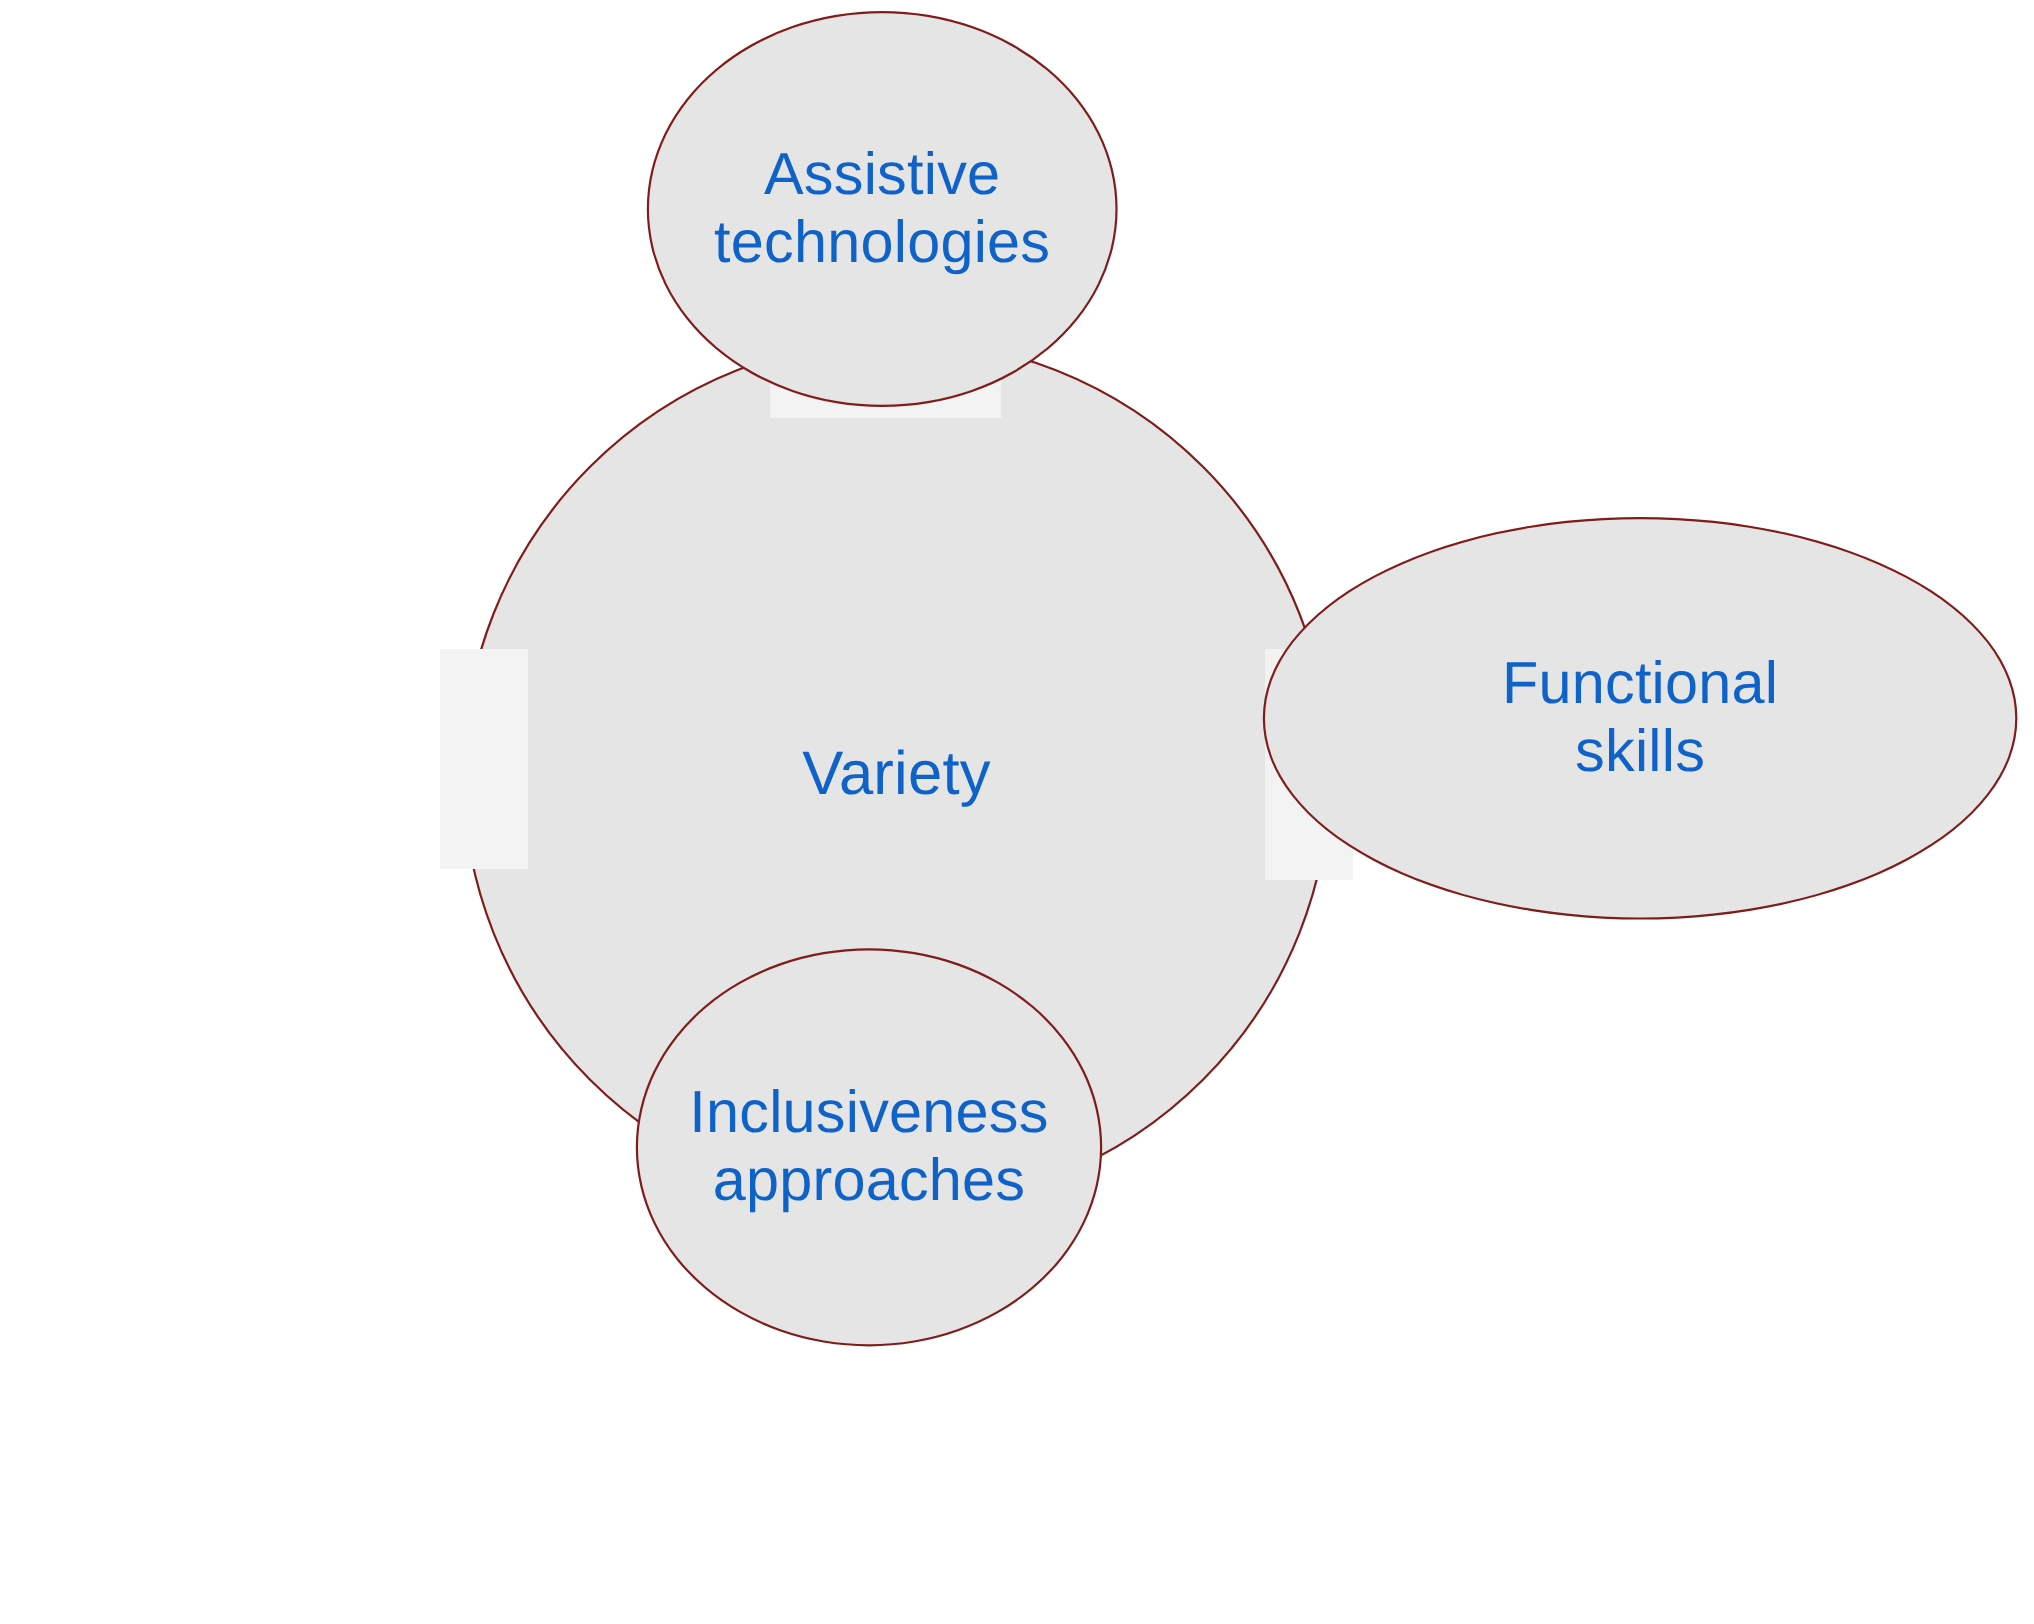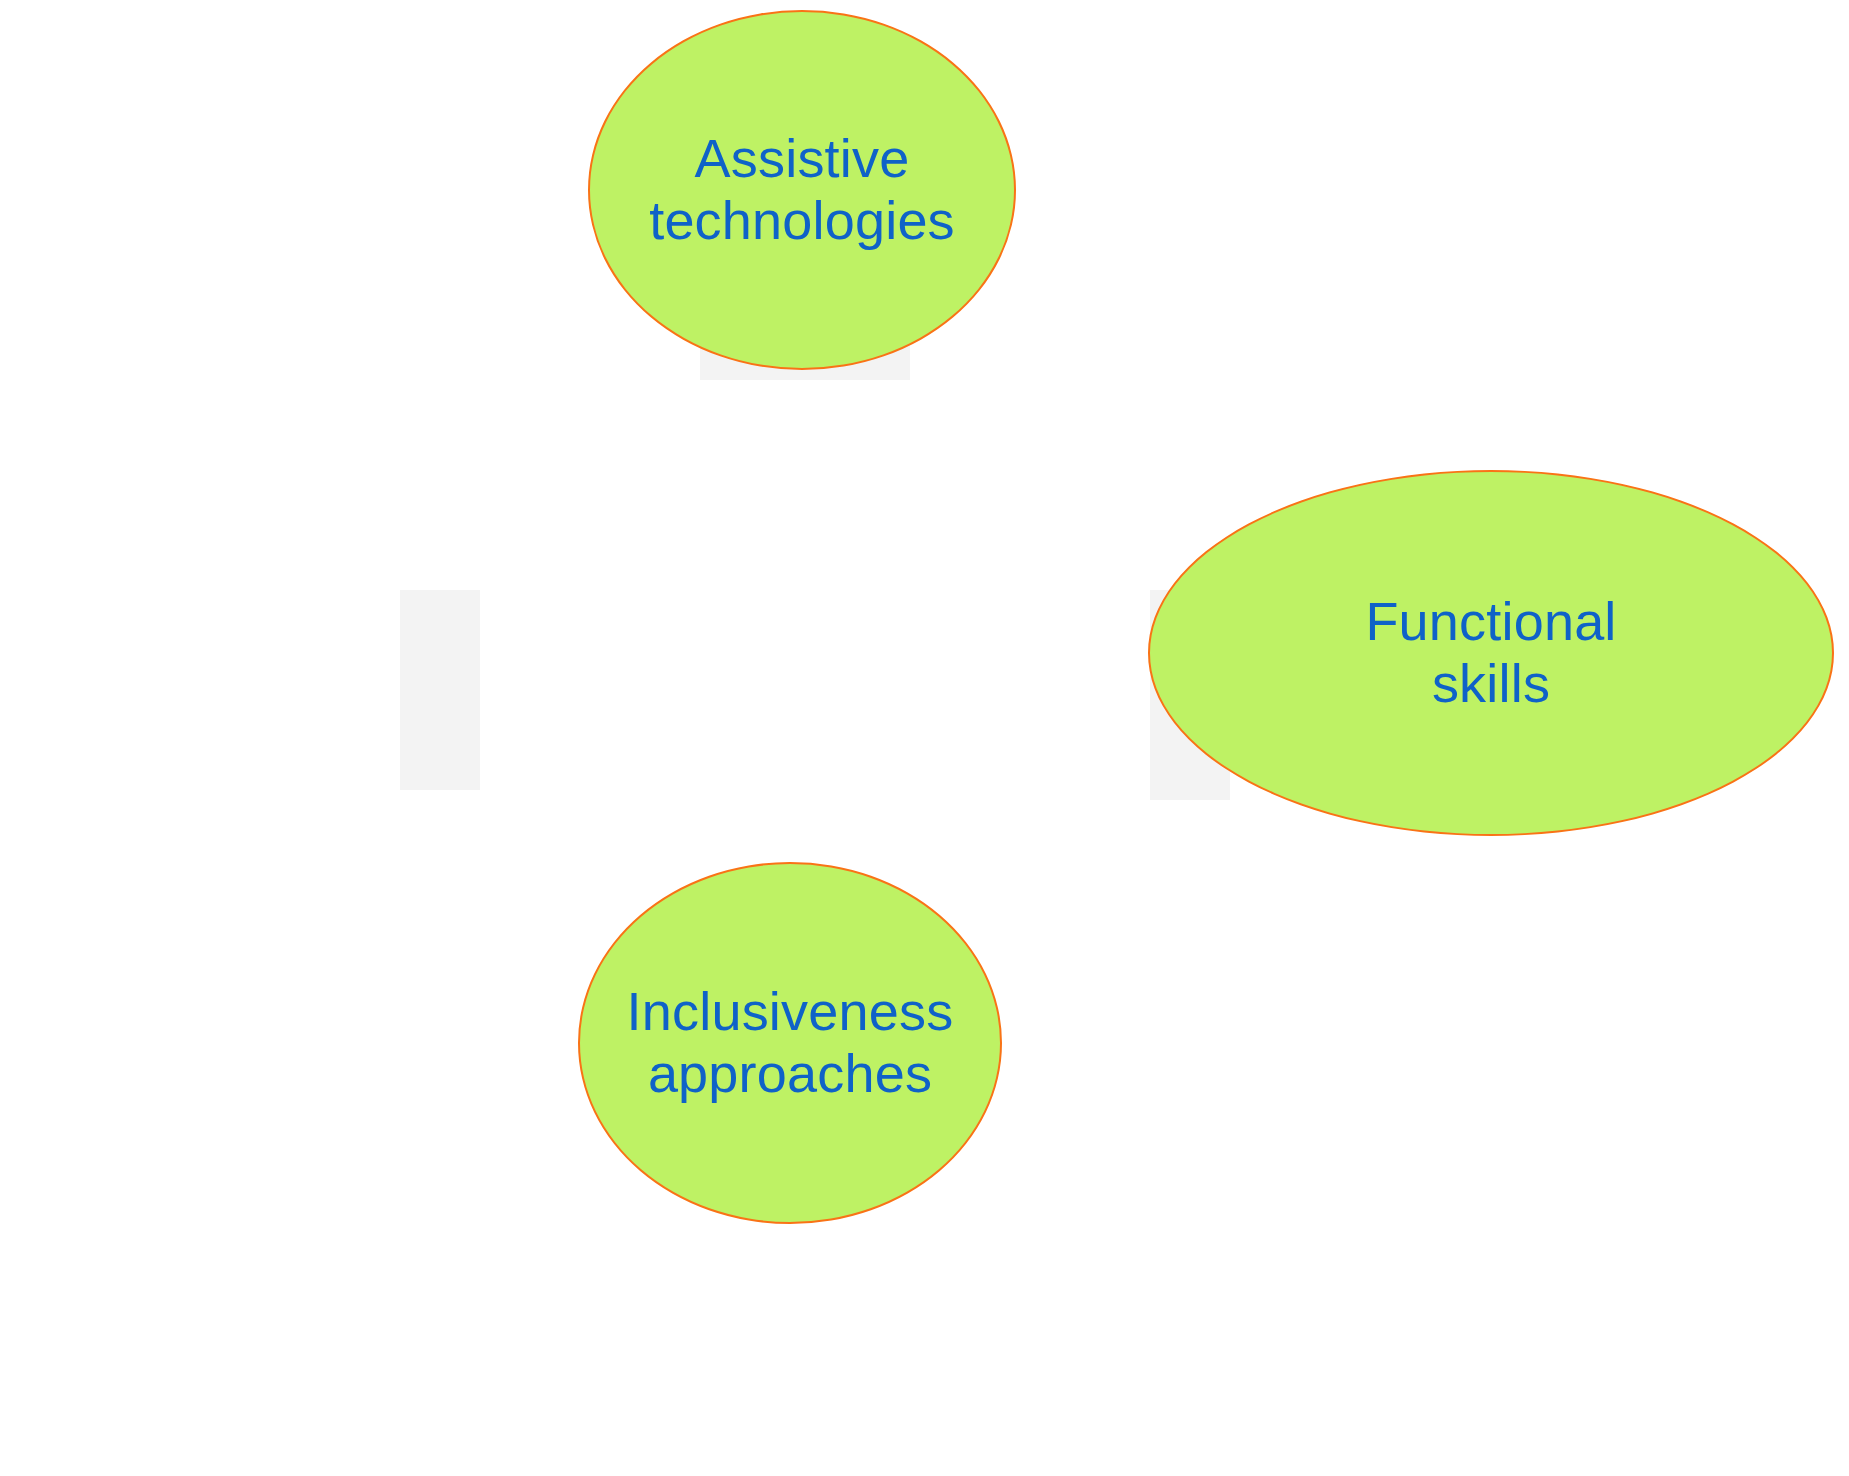--- a/index.html
+++ b/index.html
@@ -14,22 +14,22 @@
     position: relative;
     width: 1849px;
     height: 1476px;
     background: #ffffff;
     overflow: hidden;
   }
   .node {
     position: absolute;
     box-sizing: border-box;
     border-radius: 50%;
-    background: #bef264;
-    border: 2px solid #f97316;
+    background: #e5e5e5;
+    border: 2px solid #7f1d1d;
     display: flex;
     align-items: center;
     justify-content: center;
     text-align: center;
   }
   .node-label {
     color: #0f62c8;
     font-weight: 400;
     line-height: 1.14;
     white-space: pre-line;
@@ -80,20 +80,23 @@
     background: #f3f3f3;
     z-index: 2;
     border: 0;
   }
 </style>
 </head>
 <body>
 
 <div id="canvas">
 
+  <div class="node" id="hub">
+    <span class="node-label">Variety</span>
+  </div>
 
   <div class="merge-patch" style="left:700px; top:300px; width:210px; height:80px;"></div>
   <div class="merge-patch" style="left:400px; top:590px; width:80px; height:200px;"></div>
   <div class="merge-patch" style="left:1150px; top:590px; width:80px; height:210px;"></div>
   <div class="merge-patch" style="left:690px; top:1030px; width:210px; height:80px;"></div>
 
   <div class="node satellite" id="sat-top">
     <span class="node-label">Assistive
 technologies</span>
   </div>

